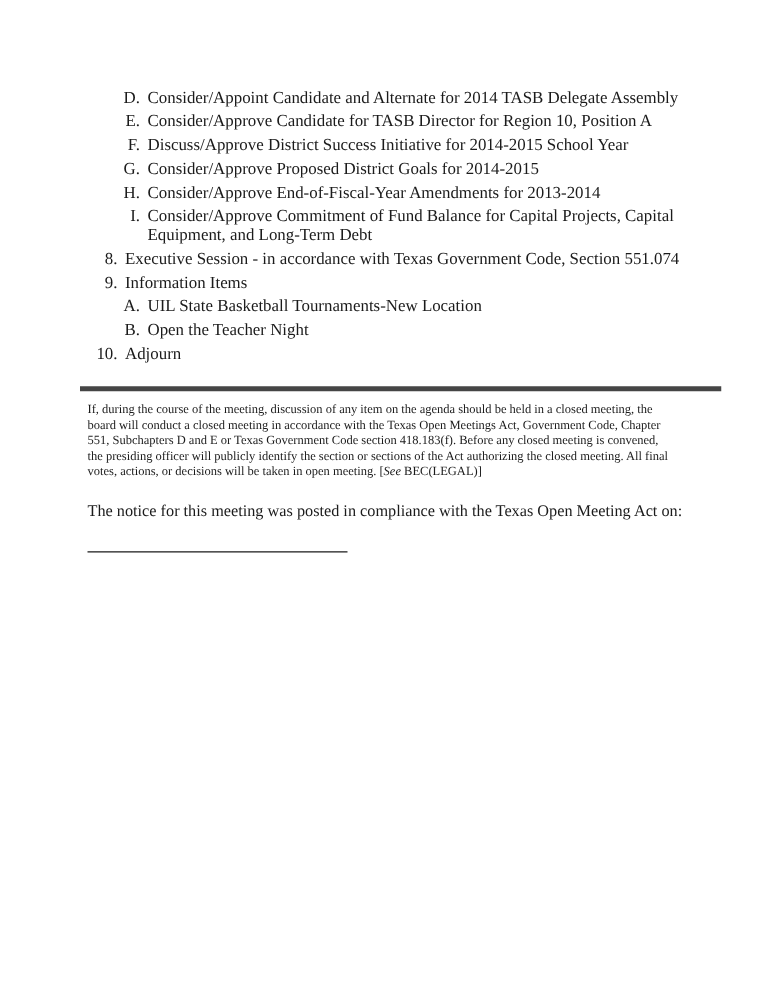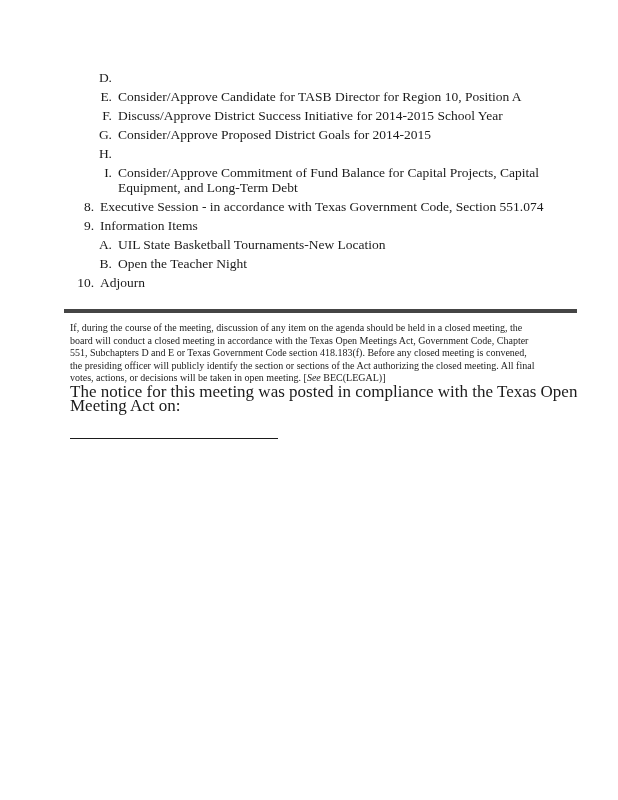--- a/index.html
+++ b/index.html
@@ -43,23 +43,24 @@
   }
   .fine-print {
     margin-top: 9px;
     margin-left: 70px;
     width: 508px;
     font-size: 10px;
     line-height: 12.6px;
   }
   .fine-print .italic { font-style: italic; }
   .posted-notice {
+    margin-top: 17px;
     margin-left: 70px;
     width: 508px;
-    font-size: 17px;
+    font-size: 13px;
     line-height: 14px;
   }
   .signature-block {
     margin-top: 25px;
     margin-left: 70px;
     font-size: 13.5px;
     line-height: 15px;
   }
   .signature-line {
     width: 208px;
@@ -70,39 +71,41 @@
 </style>
 </head>
 <body>
 
 <div class="page">
 
   <div class="agenda">
 
     <div class="agenda-row level-letter">
       <span class="marker">D.</span>
+      <span class="item-text">Consider/Appoint Candidate and Alternate for 2014 TASB Delegate Assembly</span>
     </div>
 
     <div class="agenda-row level-letter">
       <span class="marker">E.</span>
       <span class="item-text">Consider/Approve Candidate for TASB Director for Region 10, Position A</span>
     </div>
 
     <div class="agenda-row level-letter">
       <span class="marker">F.</span>
       <span class="item-text">Discuss/Approve District Success Initiative for 2014-2015 School Year</span>
     </div>
 
     <div class="agenda-row level-letter">
       <span class="marker">G.</span>
       <span class="item-text">Consider/Approve Proposed District Goals for 2014-2015</span>
     </div>
 
     <div class="agenda-row level-letter">
       <span class="marker">H.</span>
+      <span class="item-text">Consider/Approve End-of-Fiscal-Year Amendments for 2013-2014</span>
     </div>
 
     <div class="agenda-row level-letter">
       <span class="marker">I.</span>
       <span class="item-text">
         <span>Consider/Approve Commitment of Fund Balance for Capital Projects, Capital</span><br>
         <span>Equipment, and Long-Term Debt</span>
       </span>
     </div>
 

